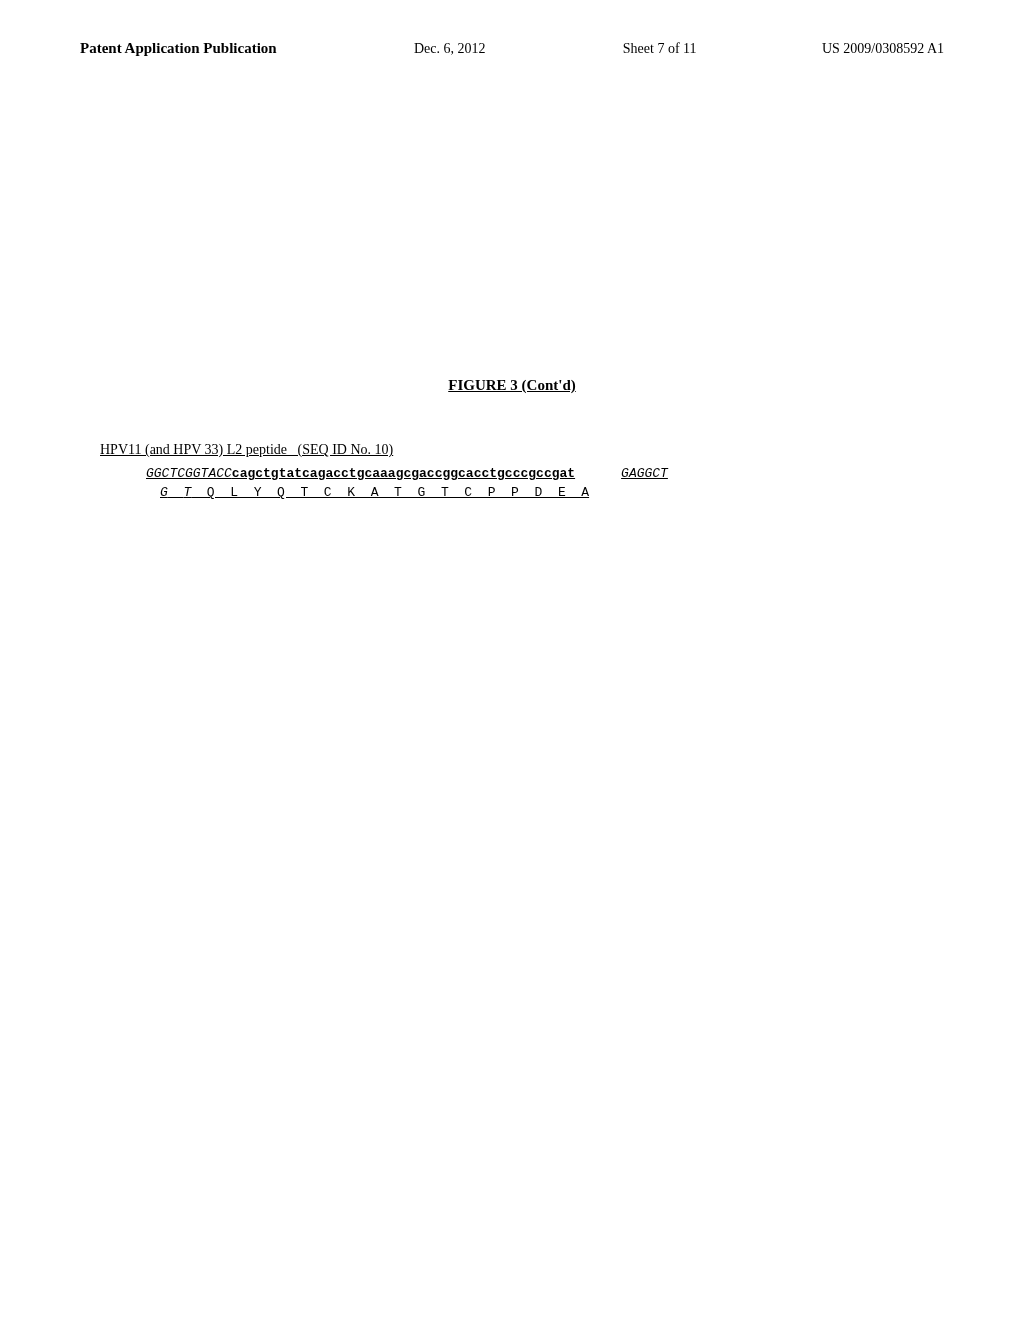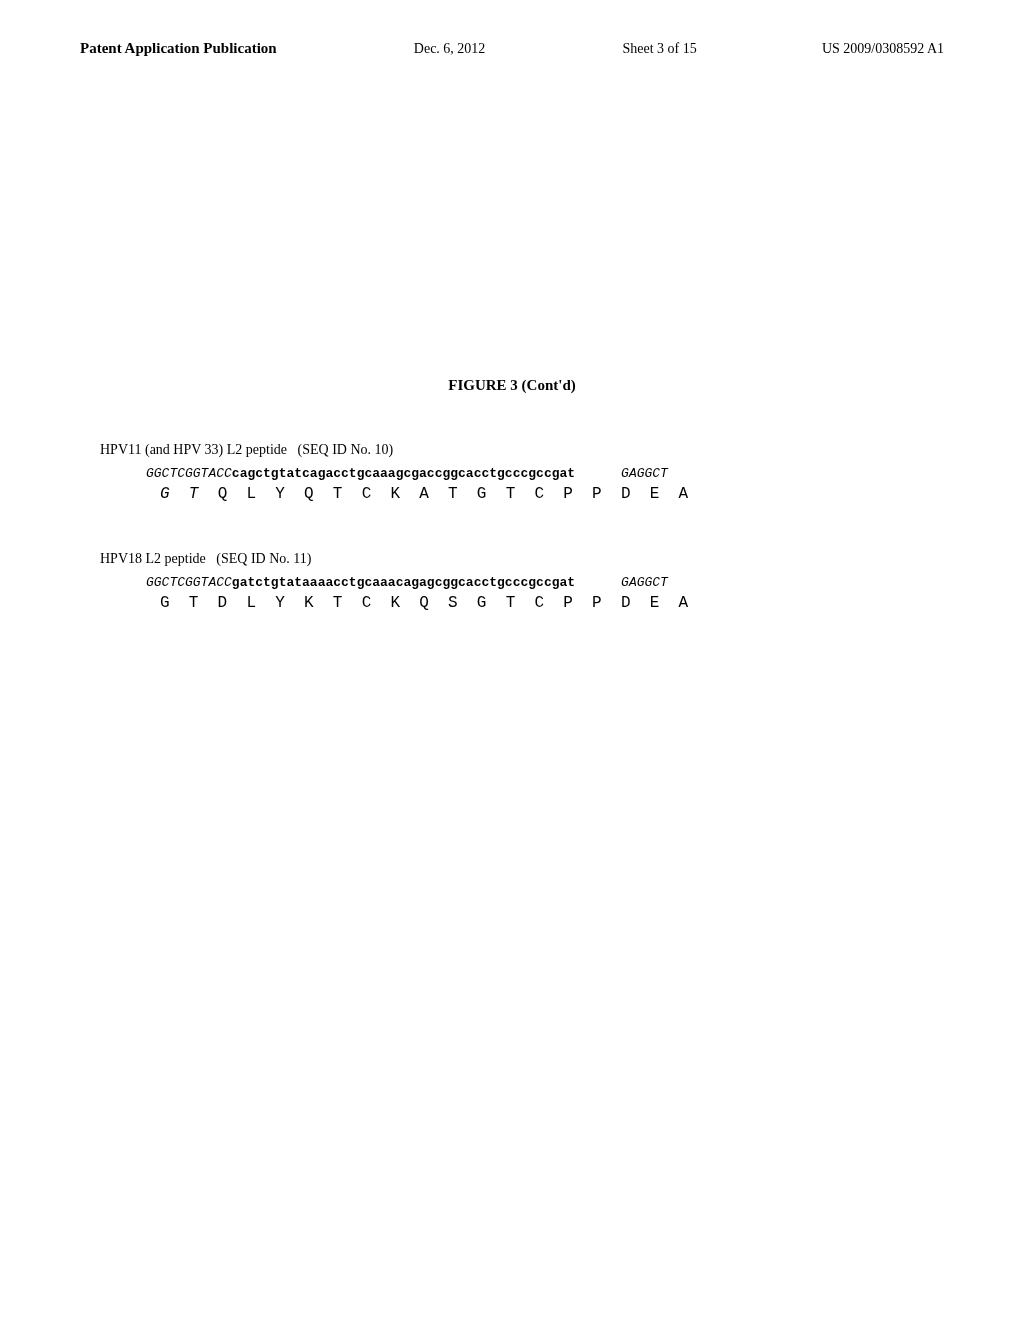--- a/index.html
+++ b/index.html
@@ -44,20 +44,21 @@
       margin-left: 12px;
     }
 
     .header-right {
       font-size: 14px;
     }
 
     .main-content {
       margin-top: 320px;
       padding: 0 20px;
+      text-decoration: underline;
     }
 
     .figure-title {
       text-align: center;
       font-weight: bold;
       font-size: 15px;
       margin-bottom: 40px;
     }
 
     .sequence-section {
@@ -82,57 +83,50 @@
       margin-left: 46px;
     }
 
     .sequence-block .bold-seq {
       font-weight: bold;
       font-style: normal;
     }
 
     .amino-acid-line {
       font-family: 'Courier New', Courier, monospace;
-      font-size: 16px;
+      font-size: 13px;
       white-space: pre;
       margin-left: 60px;
       margin-bottom: 20px;
     }
 
     .amino-acid-line .italic-aa {
       font-style: italic;
     }
   </style>
 </head>
 <body>
 
 <div class="page">
 
   <div class="header">
     <span class="header-left">Patent Application Publication</span>
     <span class="header-center">Dec. 6, 2012</span>
-    <span class="header-center">Sheet 3 of 15</span>
+    <span class="header-center">Sheet 7 of 11</span>
     <span class="header-right">US 2009/0308592 A1</span>
   </div>
 
   <div class="main-content">
 
     <div class="figure-title">FIGURE 3 (Cont'd)</div>
 
     <div class="sequence-section">
       <div class="section-label">
         HPV11 (and HPV 33) L2 peptide &nbsp; (SEQ ID No. 10)
       </div>
       <div class="sequence-block"><span class="normal-seq">GGCTC</span><span style="font-style:italic;font-family:'Courier New',Courier,monospace;">GGTACC</span><span class="bold-seq">cagctgtatcagacctgcaaagcgaccggcacctgcccgccgat</span><span class="normal-seq">GAGGCT</span></div>
       <div class="amino-acid-line"><span class="italic-aa">G</span>  <span class="italic-aa">T</span>  Q  L  Y  Q  T  C  K  A  T  G  T  C  P  P  D  E  A</div>
     </div>
 
-    <div class="sequence-section">
-      <div class="section-label">
-        HPV18 L2 peptide &nbsp; (SEQ ID No. 11)
-      </div>
-      <div class="sequence-block"><span class="normal-seq">GGCTC</span><span style="font-style:italic;font-family:'Courier New',Courier,monospace;">GGTACC</span><span class="bold-seq">gatctgtataaaacctgcaaacagagcggcacctgcccgccgat</span><span class="normal-seq">GAGGCT</span></div>
-      <div class="amino-acid-line">G  T  D  L  Y  K  T  C  K  Q  S  G  T  C  P  P  D  E  A</div>
-    </div>
 
   </div>
 
 </div>
 
 </body></html>

